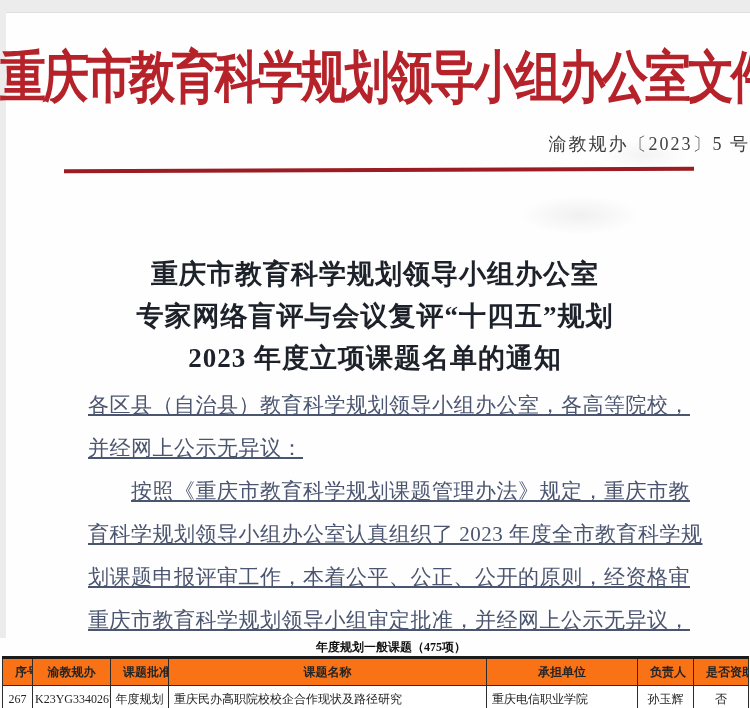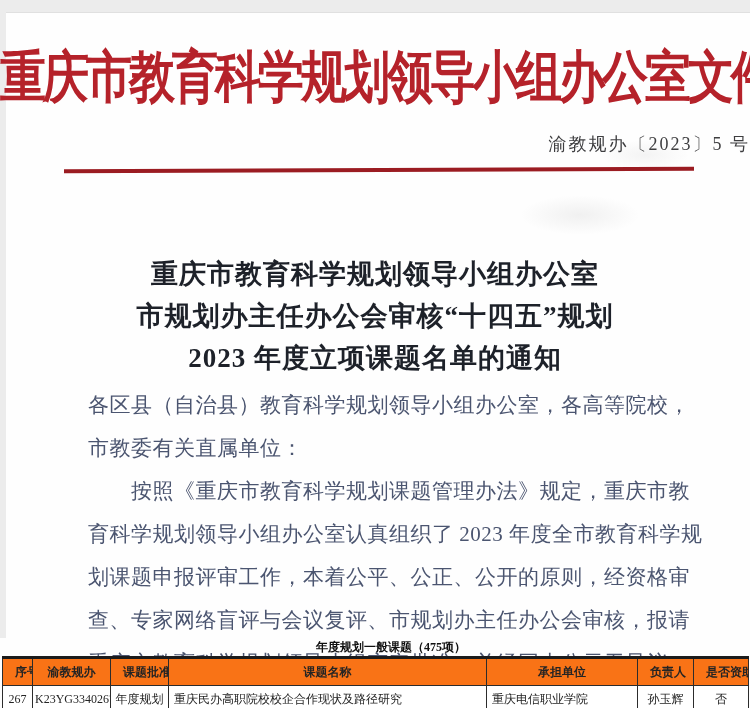--- a/index.html
+++ b/index.html
@@ -65,21 +65,21 @@
     margin-top: 12px;
   }
   .body-text {
     position: absolute; left: 88px; top: 384px;
     width: 596px;
     font-size: 21px;
     color: #4b5570;
     line-height: 43px;
     letter-spacing: 0.5px;
   }
-  .body-line { white-space: nowrap; }
+  .body-line { white-space: nowrap; text-decoration: underline; }
   .body-line.indent { text-indent: 43px; }
   .table-caption {
     position: absolute; left: 16px; top: 639px; width: 750px;
     text-align: center;
     font-size: 12px; font-weight: bold;
     color: #101010;
     font-family: "Liberation Serif", "DejaVu Serif", serif;
   }
   .listing-table {
     position: absolute; left: 2px; top: 656px;
@@ -124,31 +124,30 @@
   <div class="smudge2"></div>
 
   <div class="org-title" id="orgTitle" style="color: rgb(181, 34, 42);">重庆市教育科学规划领导小组办公室文件</div>
 
   <div class="doc-number">渝教规办〔2023〕5 号</div>
 
   <div class="red-rule" id="redRule" style="background: rgb(155, 28, 34);"></div>
 
   <div class="notice-title">
     <div class="title-line">重庆市教育科学规划领导小组办公室</div>
-    <div class="title-line">市规划办主任办公会审核“十四五”规划</div>
+    <div class="title-line">专家网络盲评与会议复评“十四五”规划</div>
     <div class="title-line">2023 年度立项课题名单的通知</div>
   </div>
 
   <div class="body-text">
     <div class="body-line">各区县（自治县）教育科学规划领导小组办公室，各高等院校，</div>
-    <div class="body-line">市教委有关直属单位：</div>
+    <div class="body-line">并经网上公示无异议：</div>
     <div class="body-line indent">按照《重庆市教育科学规划课题管理办法》规定，重庆市教</div>
     <div class="body-line">育科学规划领导小组办公室认真组织了 2023 年度全市教育科学规</div>
     <div class="body-line">划课题申报评审工作，本着公平、公正、公开的原则，经资格审</div>
-    <div class="body-line">查、专家网络盲评与会议复评、市规划办主任办公会审核，报请</div>
     <div class="body-line">重庆市教育科学规划领导小组审定批准，并经网上公示无异议，</div>
   </div>
 
   <div class="table-caption">年度规划一般课题（475项）</div>
 
   <table class="listing-table">
     <colgroup>
       <col style="width:30px">
       <col style="width:78px">
       <col style="width:58px">

